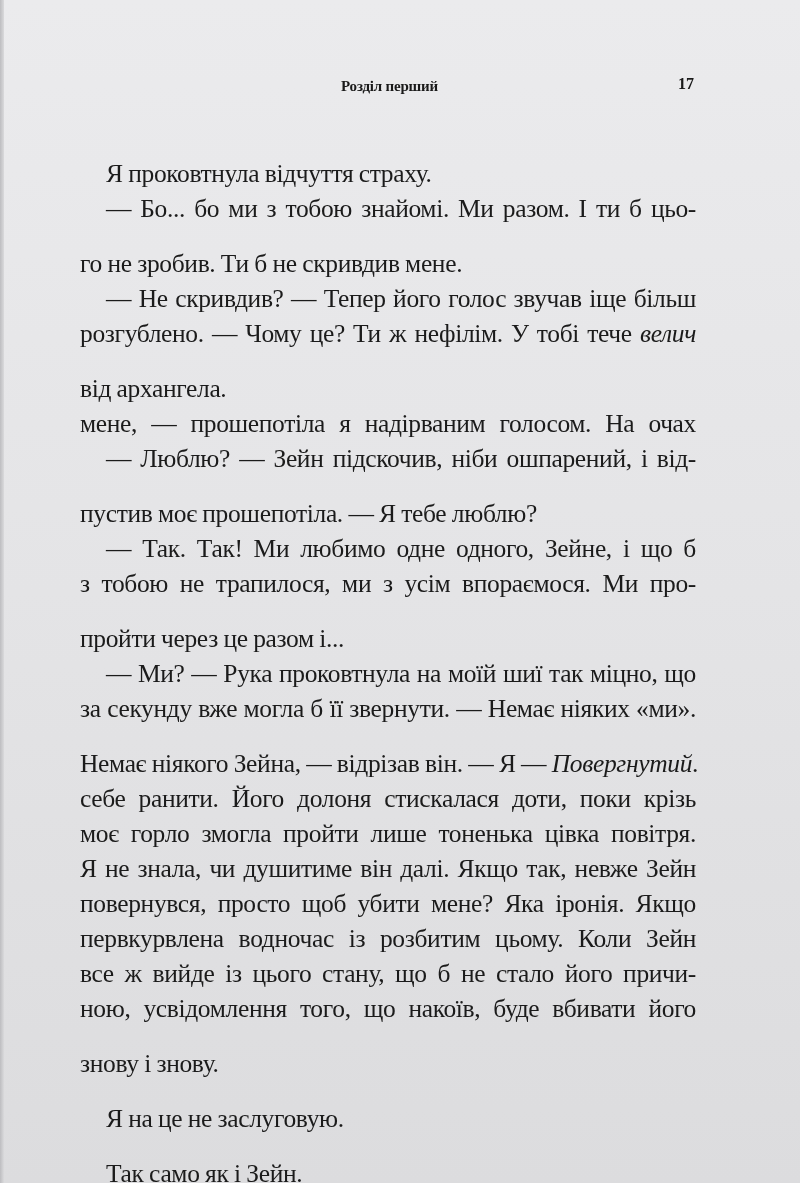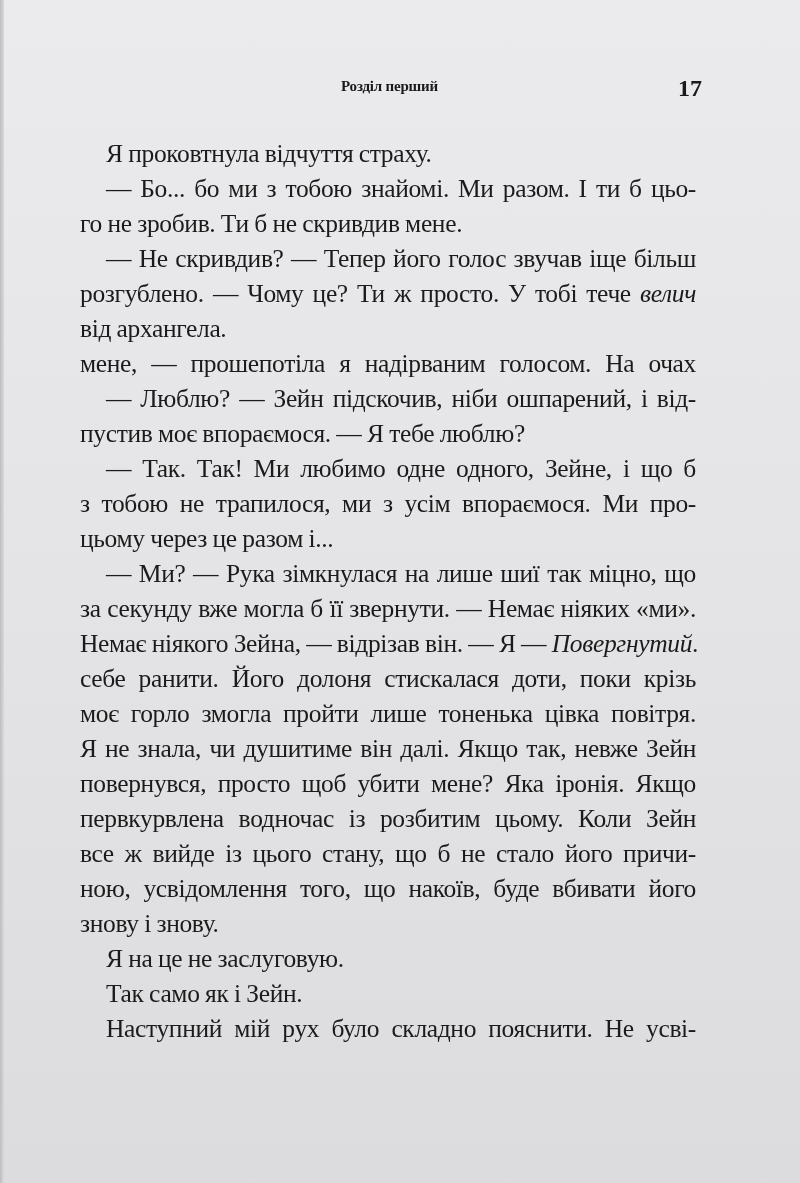--- a/index.html
+++ b/index.html
@@ -35,21 +35,21 @@
       top: 0;
       font-size: 15px;
       font-weight: bold;
       letter-spacing: -0.2px;
       color: #1a1a1a;
     }
     .page-number {
       position: absolute;
       left: 667px;
       top: -3px;
-      font-size: 24px;
+      font-size: 16px;
       font-weight: bold;
       color: #1a1a1a;
     }
     .body-text {
       position: absolute;
       top: 136px;
       left: 80px;
       width: 616px;
       font-size: 25.5px;
       line-height: 35px;
@@ -57,47 +57,47 @@
       word-spacing: -0.5px;
     }
     .line {
       display: block;
       white-space: nowrap;
       height: 35px;
       text-align: justify;
       text-align-last: justify;
     }
     .line.indent { padding-left: 26px; }
-    .line.last { text-align-last: left; }
+    .line.last { text-align-last: left; margin-top: 20px; }
     .ital { font-style: italic; }
   </style>
 </head>
 <body>
 
 <div class="page-edge"></div>
 
 <div class="header">
   <span class="running-title">Розділ перший</span>
   <span class="page-number">17</span>
 </div>
 
 <div class="body-text">
   <span class="line indent last">Я проковтнула відчуття страху.</span>
   <span class="line indent">— Бо... бо ми з тобою знайомі. Ми разом. І ти б цьо-</span>
   <span class="line last">го не зробив. Ти б не скривдив мене.</span>
   <span class="line indent">— Не скривдив? — Тепер його голос звучав іще більш</span>
-  <span class="line"><span>розгублено. — Чому це? Ти ж просто. У тобі тече </span><span class="ital">велич</span></span>
+  <span class="line"><span>розгублено. — Чому це? Ти ж нефілім. У тобі тече </span><span class="ital">велич</span></span>
   <span class="line last">від архангела.</span>
   <span class="line">мене, — прошепотіла я надірваним голосом. На очах</span>
   <span class="line indent">— Люблю? — Зейн підскочив, ніби ошпарений, і від-</span>
-  <span class="line last">пустив моє впораємося. — Я тебе люблю?</span>
+  <span class="line last">пустив моє прошепотіла. — Я тебе люблю?</span>
   <span class="line indent">— Так. Так! Ми любимо одне одного, Зейне, і що б</span>
   <span class="line">з тобою не трапилося, ми з усім впораємося. Ми про-</span>
-  <span class="line last">цьому через це разом і...</span>
-  <span class="line indent">— Ми? — Рука зімкнулася на лише шиї так міцно, що</span>
+  <span class="line last">пройти через це разом і...</span>
+  <span class="line indent">— Ми? — Рука проковтнула на моїй шиї так міцно, що</span>
   <span class="line">за секунду вже могла б її звернути. — Немає ніяких «ми».</span>
   <span class="line last"><span>Немає ніякого Зейна, — відрізав він. — Я — </span><span class="ital">Повергнутий</span><span>.</span></span>
   <span class="line">себе ранити. Його долоня стискалася доти, поки крізь</span>
   <span class="line">моє горло змогла пройти лише тоненька цівка повітря.</span>
   <span class="line">Я не знала, чи душитиме він далі. Якщо так, невже Зейн</span>
   <span class="line">повернувся, просто щоб убити мене? Яка іронія. Якщо</span>
   <span class="line">первкурвлена водночас із розбитим цьому. Коли Зейн</span>
   <span class="line">все ж вийде із цього стану, що б не стало його причи-</span>
   <span class="line">ною, усвідомлення того, що накоїв, буде вбивати його</span>
   <span class="line last">знову і знову.</span>

